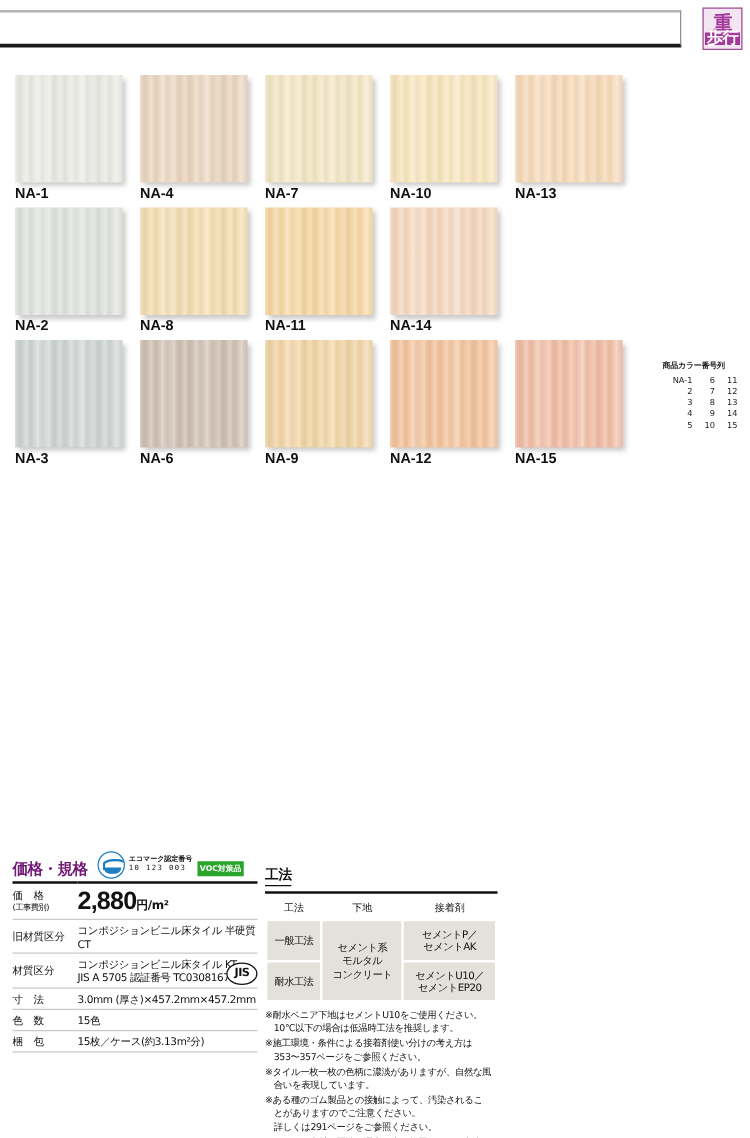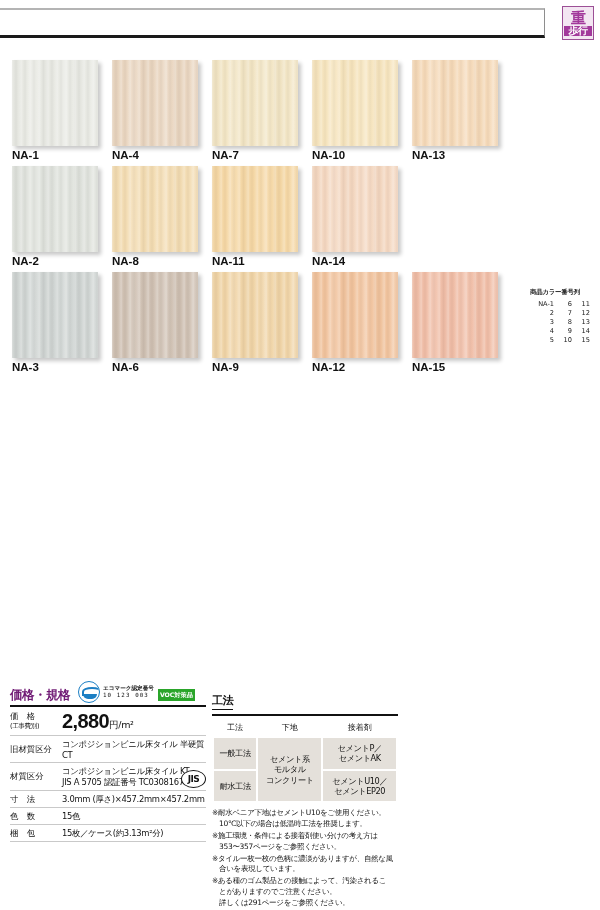--- a/index.html
+++ b/index.html
@@ -49,21 +49,21 @@
   #walk-badge .big {
     font-family: "DejaVu Sans", sans-serif;
     font-size: 15px;
     font-weight: 700;
     color: #a2399b;
     line-height: 16px;
     letter-spacing: -1px;
   }
   #walk-badge .sub {
     font-family: "DejaVu Sans", sans-serif;
-    font-size: 10px;
+    font-size: 13px;
     font-weight: 700;
     color: #ffffff;
     background: #a2399b;
     line-height: 10px;
     width: 100%;
     text-align: center;
     letter-spacing: -0.5px;
   }
 
   
@@ -257,21 +257,21 @@
     position: relative;
   }
   .price-big {
     font-size: 20px;
     font-weight: 700;
     letter-spacing: -0.6px;
     font-family: "Liberation Sans", sans-serif;
   }
   .price-unit {
     font-size: 9.5px;
-    font-weight: 400;
+    font-weight: 700;
   }
   .jis-mark {
     position: absolute;
     right: 0px; top: 7px;
     width: 25px; height: 18px;
     border-radius: 50%;
     border: 1.8px solid #111;
     display: flex;
     align-items: center;
     justify-content: center;

